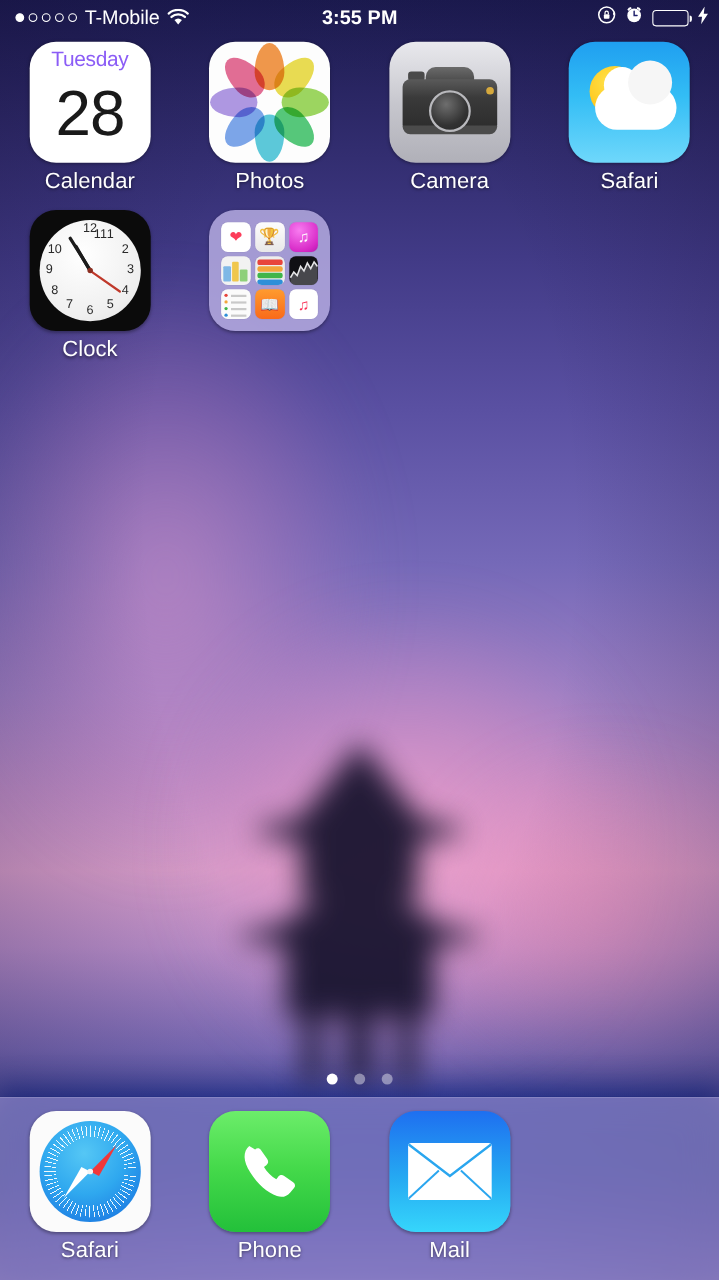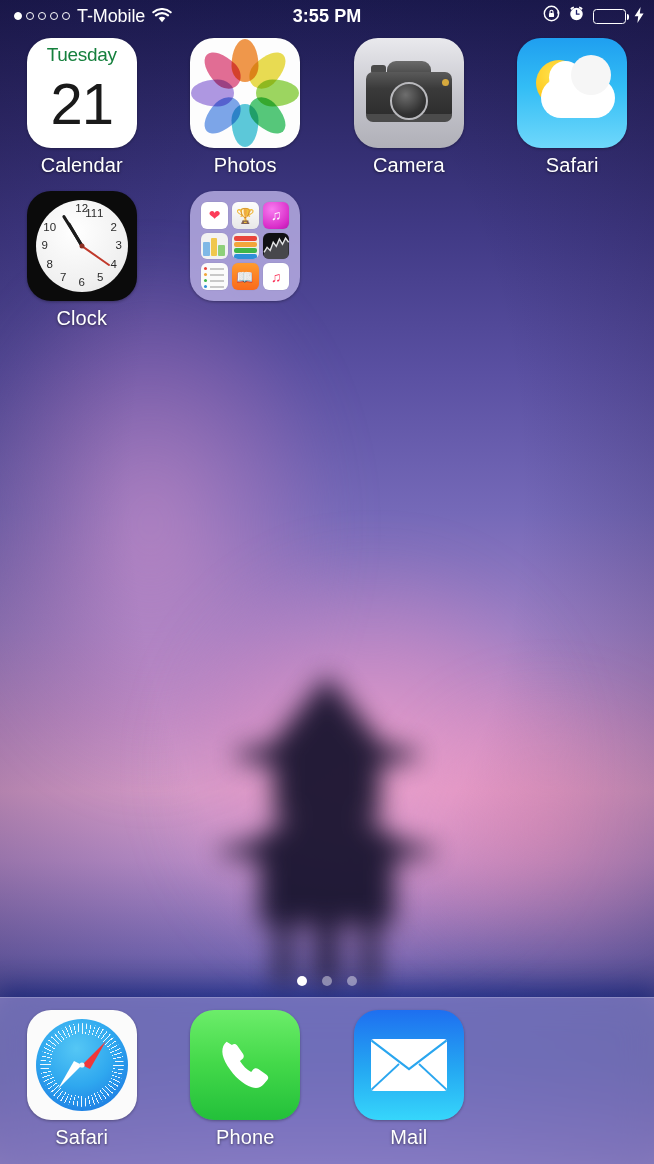--- a/index.html
+++ b/index.html
@@ -141,21 +141,21 @@
   .app-label {
     font-size:20px; color:#fff; letter-spacing:0.1px;
     text-shadow:0 1px 3px rgba(0,0,0,0.55);
     white-space:nowrap;
   }
 
   
   .ic-calendar { background:#fff; display:flex; flex-direction:column; }
   .cal-day {
     height:30px; display:flex; align-items:center; justify-content:center;
-    color:#15803d; font-size:19px; letter-spacing:-0.3px; padding-top:4px;
+    color:#8b5cf6; font-size:19px; letter-spacing:-0.3px; padding-top:4px;
   }
   .cal-num {
     flex:1; display:flex; align-items:center; justify-content:center;
     color:#1a1a1a; font-size:58px; font-weight:300;
     font-family:"Liberation Sans", sans-serif;
     line-height:1; padding-bottom:8px; letter-spacing:-1px;
   }
 
   
   .ic-photos { background:#fdfdfd; display:flex; align-items:center; justify-content:center; }
@@ -479,21 +479,21 @@
         </svg>
     </span>
   </div>
 </div>
 
 <div id="home-grid">
 
   <div class="app">
     <div class="icon ic-calendar">
       <div class="cal-day">Tuesday</div>
-      <div class="cal-num">21</div>
+      <div class="cal-num">28</div>
     </div>
     <div class="app-label">Calendar</div>
   </div>
 
   <div class="app">
     <div class="icon ic-photos">
       <div class="pinwheel" id="pinwheel">
           <span class="petal" style="transform: translate(-50%, -100%) rotate(0deg) translateY(-11px); background: rgb(239, 138, 50);"></span>
           <span class="petal" style="transform: translate(-50%, -100%) rotate(45deg) translateY(-11px); background: rgb(231, 217, 58);"></span>
           <span class="petal" style="transform: translate(-50%, -100%) rotate(90deg) translateY(-11px); background: rgb(143, 210, 75);"></span>

